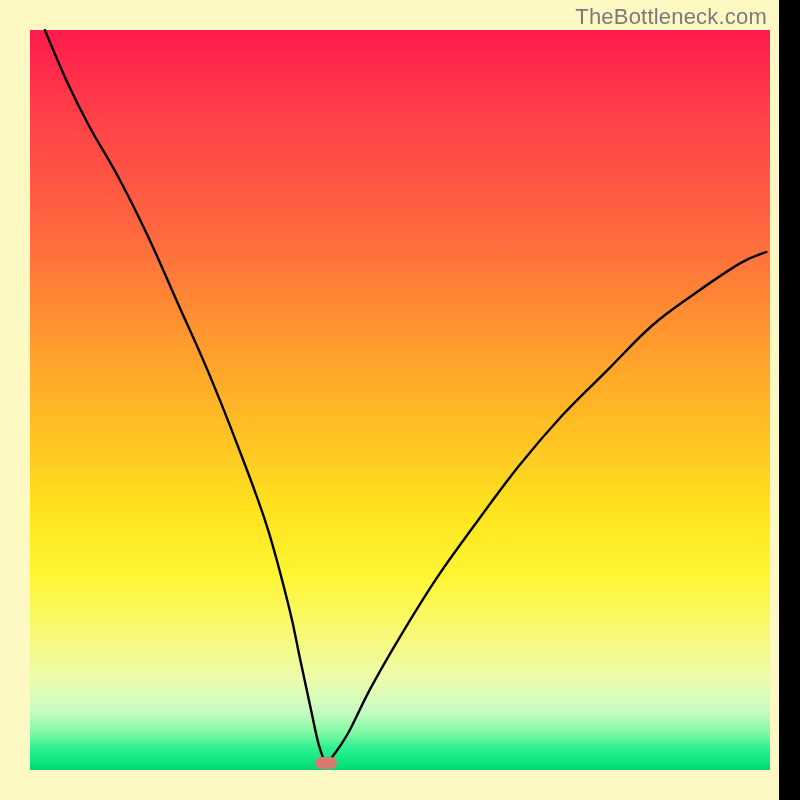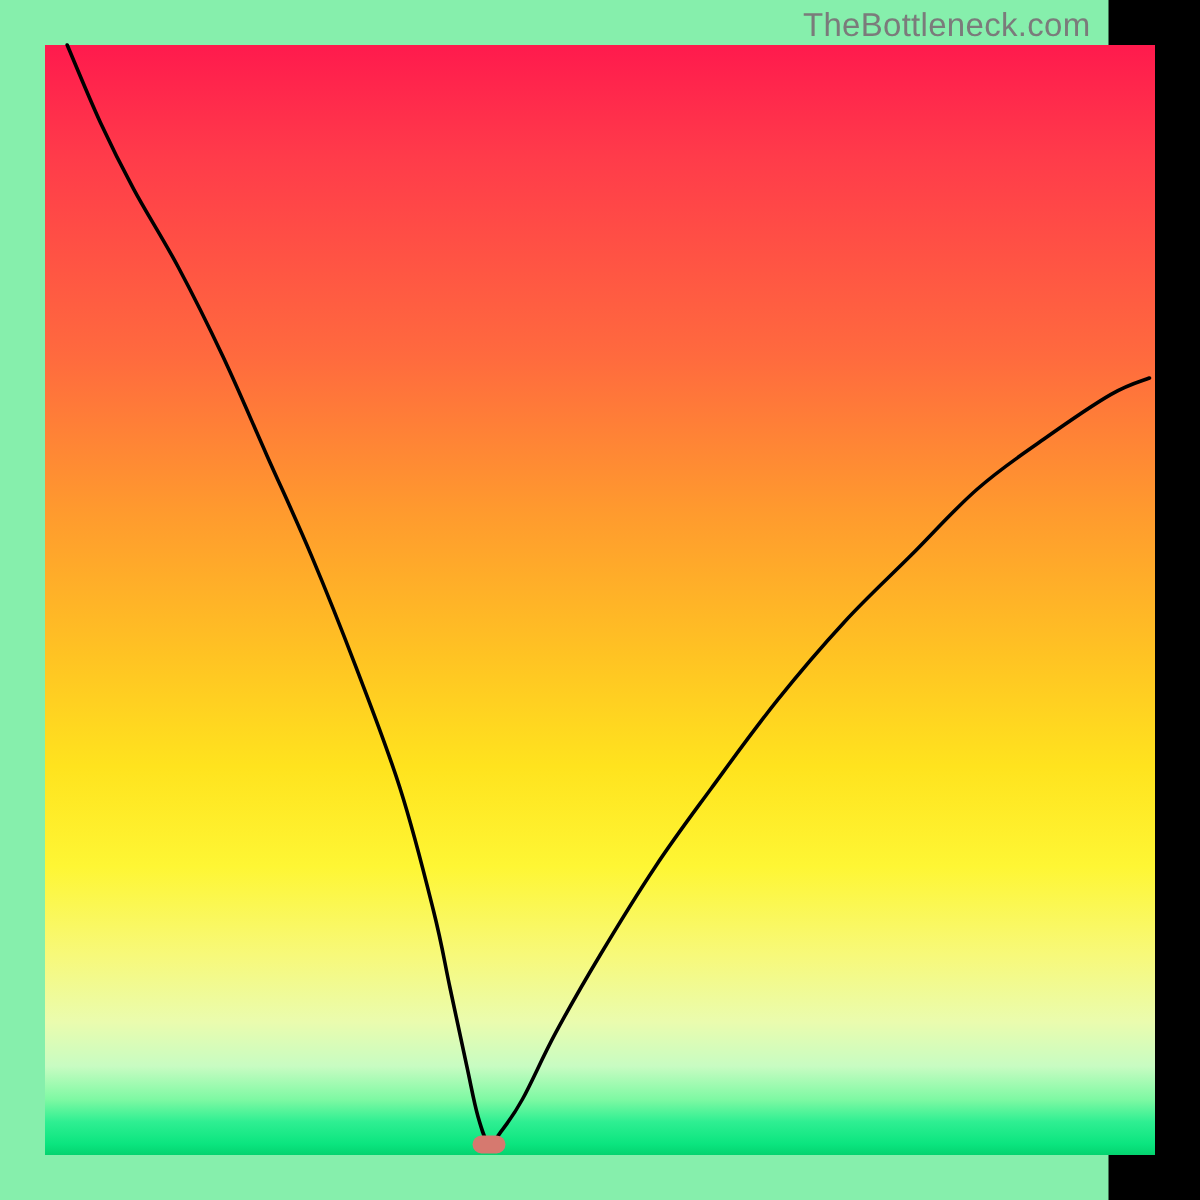--- a/index.html
+++ b/index.html
@@ -10,21 +10,22 @@
     overflow: hidden;
     background: #000;
     font-family: Arial, Helvetica, sans-serif;
   }
   .frame {
     position: absolute;
     left: 0;
     top: 0;
     width: 739px;
     height: 800px;
-    background: #86efac;
+    background: #fef9c3;
+    padding-left: 40px;
   }
   .plot-area {
     position: absolute;
     left: 30px;
     top: 30px;
     width: 740px;
     height: 740px;
     
     background: linear-gradient(
       to bottom,

